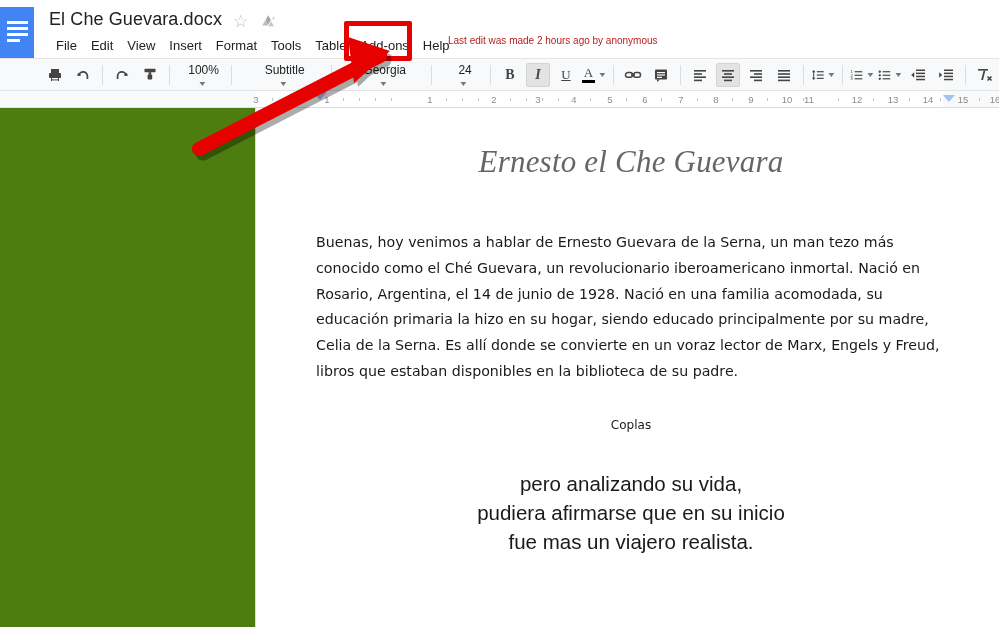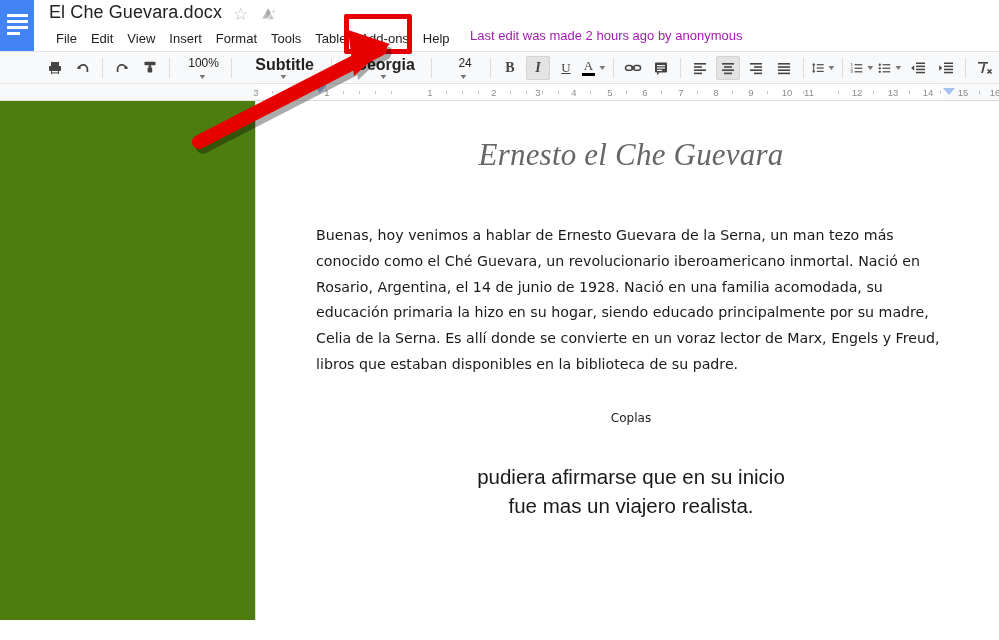--- a/index.html
+++ b/index.html
@@ -4,21 +4,21 @@
 <style>
   * { box-sizing: border-box; }
   html, body {
     margin: 0; padding: 0;
     width: 999px; height: 640px;
     overflow: hidden;
     background: #ffffff;
     font-family: "Liberation Sans", sans-serif;
   }
 
-  #app { position: relative; width: 999px; height: 620px; overflow: hidden; }
+  #app { position: relative; width: 999px; height: 620px; overflow: hidden; margin-top: 7px; }
 
   
   .header {
     position: absolute; top: 0; left: 0; width: 999px; height: 51px;
     background: #ffffff;
   }
   .docs-logo {
     position: absolute; left: 0; top: 0; width: 34px; height: 51px;
     background: #4284f4;
   }
@@ -46,22 +46,22 @@
   
   .menubar {
     position: absolute; left: 49px; top: 26px; height: 24px;
     display: flex; align-items: center;
   }
   .menu-item {
     font-size: 13px; color: #222; padding: 3px 7px; white-space: nowrap;
     cursor: default; border-radius: 2px;
   }
   .last-edit {
-    position: absolute; left: 470px; top: 28px;
-    font-size: 13px; color: #a21caf; white-space: nowrap;
+    position: absolute; left: 448px; top: 28px;
+    font-size: 10px; color: #b91c1c; white-space: nowrap;
   }
 
   
   .toolbar {
     position: absolute; left: 0; top: 51px; width: 999px; height: 33px;
     background: #f8f9fa;
     border-top: 1px solid #e4e4e4;
     border-bottom: 1px solid #e4e4e4;
     display: flex; align-items: center;
   }
@@ -82,21 +82,21 @@
     height: 24px; padding: 0 5px; margin: 0 1px; font-size: 12px; color: #222;
     border-radius: 2px; cursor: default; flex-direction: column;
   }
   .zoom-field { width: 56px; }
   .style-field { width: 100px; }
   .font-field { width: 100px; }
   .size-field { width: 52px; }
   .tb-field .val { white-space: nowrap; overflow: hidden; }
   .zoom-field .val { margin-left: 6px; }
   .size-field .val { margin-left: 8px; }
-  .style-field .val, .font-field .val { margin-left: 6px; font-weight: bold; font-size: 16px; }
+  .style-field .val, .font-field .val { margin-left: 6px; font-weight: normal; font-size: 12px; }
   .bold-b { font-weight: bold; font-size: 14px; font-family: "Liberation Serif", serif; }
   .ital-i { font-style: italic; font-weight: bold; font-size: 14px; font-family: "Liberation Serif", serif; }
   .und-u { text-decoration: underline; font-size: 13px; font-family: "Liberation Serif", serif; }
   .textcolor-a {
     display: flex; flex-direction: column; align-items: center; line-height: 1;
   }
   .textcolor-a span.letter { font-size: 13px; font-family: "Liberation Serif", serif; }
   .textcolor-a span.bar { display: block; width: 13px; height: 3px; background: #000; margin-top: 1px; }
 
   
@@ -508,20 +508,21 @@
       <div class="page-body">
 
         <div class="doc-h1">Ernesto el Che Guevara</div>
 
         <p class="doc-para">Buenas, hoy venimos a hablar de Ernesto Guevara de la Serna, un man tezo más conocido como el Ché Guevara, un revolucionario iberoamericano inmortal. Nació en Rosario, Argentina, el  14 de junio de 1928. Nació en una familia acomodada, su educación primaria la hizo en su hogar, siendo educado principalmente por su madre, Celia de la Serna. Es allí donde se convierte en un voraz lector de Marx, Engels y Freud, libros que  estaban disponibles en la biblioteca de su padre.</p>
 
         <div class="doc-center-small">Coplas</div>
 
 
         <div class="poem second">
+          <div>pero analizando su vida,</div>
           <div>pudiera afirmarse que en su inicio</div>
           <div>fue mas un viajero realista.</div>
         </div>
 
       </div>
     </div>
   </div>
 
   <div class="annot-box"></div>
 

